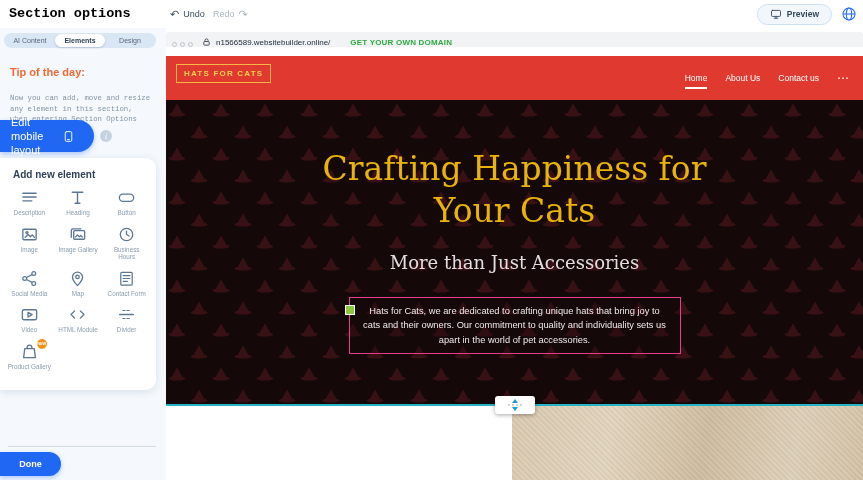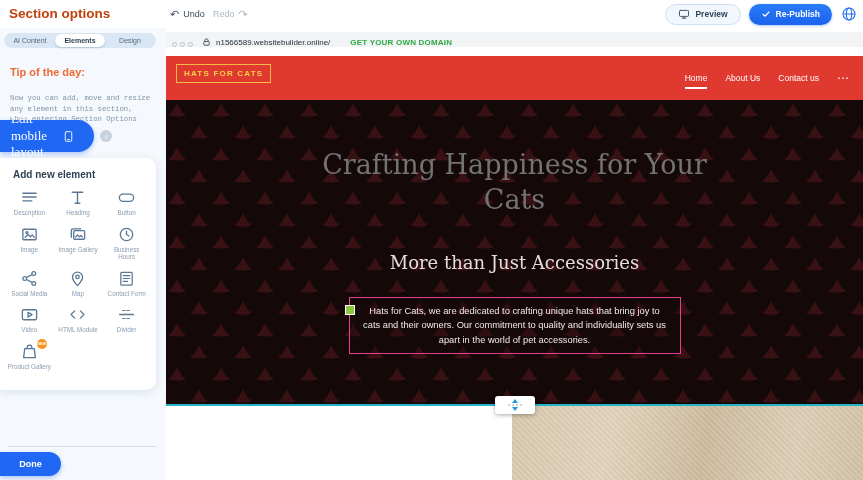--- a/index.html
+++ b/index.html
@@ -1,21 +1,21 @@
 <!DOCTYPE html>
 <html><head>
 <meta charset="utf-8">
 <style>
   * { margin:0; padding:0; box-sizing:border-box; }
   body { font-family:"Liberation Sans", sans-serif; background:#e9e9e9; }
   .screen { position:relative; width:863px; height:480px; background:#fff; overflow:hidden; }
 
   
   .topbar { position:absolute; top:0; left:0; width:863px; height:28px; background:#fff; z-index:30; }
-  .topbar-title { position:absolute; left:9px; top:0; line-height:28px; font-size:13.5px; font-weight:bold; color:#c2410c; }
+  .topbar-title { position:absolute; left:9px; top:0; line-height:28px; font-size:13.5px; font-weight:bold; color:#000000;font-family:Liberation Mono, monospace; }
   .undo-btn, .redo-btn { position:absolute; top:0; height:28px; display:flex; align-items:center; gap:4px;
       background:none; border:none; font-size:9px; cursor:pointer; font-family:inherit; }
   .undo-btn { left:170px; color:#3c4d60; }
   .redo-btn { left:213px; color:#aab7c4; }
   .arrow-glyph { font-size:11px; line-height:1; }
   .topbar-right { position:absolute; right:6px; top:3px; height:22px; display:flex; align-items:center; gap:8px; }
   .pill-btn { height:21px; border-radius:11px; display:flex; align-items:center; gap:5px; padding:0 12px;
       font-size:8.5px; font-weight:700; cursor:pointer; border:none; font-family:inherit; }
   .preview-btn { background:#f2f7fe; border:1px solid #cddff4; color:#33475b;margin-left:40px; }
   .republish-btn { background:linear-gradient(180deg,#2a7cf7,#1b63ee); color:#fff; box-shadow:0 1px 3px rgba(31,111,242,.4); }
@@ -26,21 +26,21 @@
   .tabs { position:absolute; top:5px; left:4px; width:152px; height:15px; background:#d9e6f4; border-radius:8px;
       display:flex; padding:1px; }
   .tab { flex:1; display:flex; align-items:center; justify-content:center; font-size:7px; color:#55697e;
       border-radius:7px; cursor:pointer; }
   .tab.active { background:#fff; font-weight:700; color:#2c3e52; box-shadow:0 1px 2px rgba(50,80,120,.25); }
   .tip { position:absolute; top:38px; left:10px; width:142px; }
   .tip-title { font-size:11px; font-weight:bold; color:#ed6a36; margin-bottom:15px; }
   .tip-body { font-size:7.3px; line-height:1.45; color:#8395a8;font-family:Liberation Mono, monospace; }
   .edit-mobile-btn { position:absolute; top:92px; left:0; width:94px; height:32px; border:none; cursor:pointer;
       background:#2068f3; border-radius:0 17px 17px 0; color:#fff; display:flex; align-items:center;
-      padding-left:11px; gap:7px; font-size:13px; font-family:Liberation Serif, serif; text-align:left;
+      padding-left:11px; gap:7px; font-size:11px; font-family:Liberation Sans, sans-serif; text-align:left;
       box-shadow:0 2px 5px rgba(32,104,243,.35); }
   .edit-mobile-btn .lbl { width:44px; line-height:1.3; }
   .info-dot { position:absolute; top:102px; left:100px; width:12px; height:12px; border-radius:50%;
       background:#c6d2df; color:#fff; font-size:8px; font-family:"Liberation Serif",serif; font-style:italic;
       display:flex; align-items:center; justify-content:center; cursor:pointer; border:none; }
   .add-panel { position:absolute; top:130px; left:0; width:156px; height:232px; background:#fff;
       border-radius:0 10px 10px 0; box-shadow:0 2px 8px rgba(40,70,110,.14); }
   .panel-title { padding:11px 0 0 13px; font-size:10px; font-weight:600; color:#2f4256; }
   .el-grid { margin-top:8px; display:grid; grid-template-columns:repeat(3,1fr); row-gap:8px; padding:0 5px; }
   .el-cell { position:relative; display:flex; flex-direction:column; align-items:center; gap:2px; cursor:pointer; }
@@ -66,21 +66,21 @@
   .site-logo { position:absolute; left:10px; top:8px; border:1px solid rgba(247,207,74,.85); color:#f7cf4a;
       font-size:8px; font-weight:bold; letter-spacing:1.2px; padding:4px 7px; cursor:pointer; }
   .site-nav { position:absolute; right:14px; top:0; height:44px; display:flex; align-items:center; gap:18px; }
   .nav-item { position:relative; color:#fff; font-size:8.5px; cursor:pointer; }
   .nav-item.active::after { content:""; position:absolute; left:0; right:0; bottom:-6px; height:2px; background:#fff; }
   .nav-more { color:#fff; font-size:12px; line-height:1; cursor:pointer; }
 
   .hero { position:absolute; top:72px; left:0; width:697px; height:306px; background:#140809; overflow:visible; }
   .hero-pattern { position:absolute; inset:0; width:100%; height:100%; opacity:.9; }
   .hero-heading { position:absolute; top:48px; left:0; width:100%; text-align:center;
-      font-family:"DejaVu Serif", serif; font-weight:400; font-size:27px; line-height:1.28; color:#737373; cursor:pointer; }
+      font-family:"DejaVu Serif", serif; font-weight:400; font-size:33px; line-height:1.28; color:#eab308; cursor:pointer; }
   .hero-heading .inner { display:inline-block; max-width:420px; }
   .hero-sub { position:absolute; top:152px; left:0; width:100%; text-align:center;
       font-family:"DejaVu Serif", serif; font-size:18px; color:#e4dddd; cursor:pointer; }
   .hero-para-box { position:absolute; top:197px; left:50%; transform:translateX(-50%); width:332px;
       border:1px solid #e93d8f; background:rgba(20,8,10,.25); padding:6px 10px; cursor:pointer; }
   .hero-para { font-size:9.3px; line-height:1.55; color:#efeaea; text-align:center; }
   .green-handle { position:absolute; left:-5px; top:7px; width:10px; height:10px; background:#8dc63f;
       border:1px solid #fff; cursor:grab; }
   .section-guide { position:absolute; left:0; right:0; bottom:0; height:2px; background:#27b3c6; }
   .resize-widget { position:absolute; left:50%; bottom:-8px; transform:translateX(-50%); width:40px; height:18px;
@@ -116,26 +116,20 @@
     </button>
 
     <div class="topbar-right">
       <button class="pill-btn preview-btn">
         <svg width="12" height="12" viewBox="0 0 20 20" fill="none" stroke="#33475b" stroke-width="1.5" stroke-linecap="round">
           <rect x="2.5" y="4" width="15" height="10" rx="1.5"></rect>
             <path d="M7 17h6M10 14.2v2.8"></path>
         </svg>
         <span>Preview</span>
       </button>
-      <button class="pill-btn republish-btn">
-        <svg width="10" height="10" viewBox="0 0 20 20" fill="none" stroke="#fff" stroke-width="2.2" stroke-linecap="round" stroke-linejoin="round">
-          <path d="M4 10.5l4 4 8-8.5"></path>
-        </svg>
-        <span>Re-Publish</span>
-      </button>
       <button class="globe-btn">
         <svg width="16" height="16" viewBox="0 0 20 20" fill="none" stroke="#1f6ff2" stroke-width="1.3">
           <circle cx="10" cy="10" r="7.5"></circle>
             <ellipse cx="10" cy="10" rx="3.3" ry="7.5"></ellipse>
             <path d="M2.5 10h15"></path>
         </svg>
       </button>
     </div>
   </div>
 

